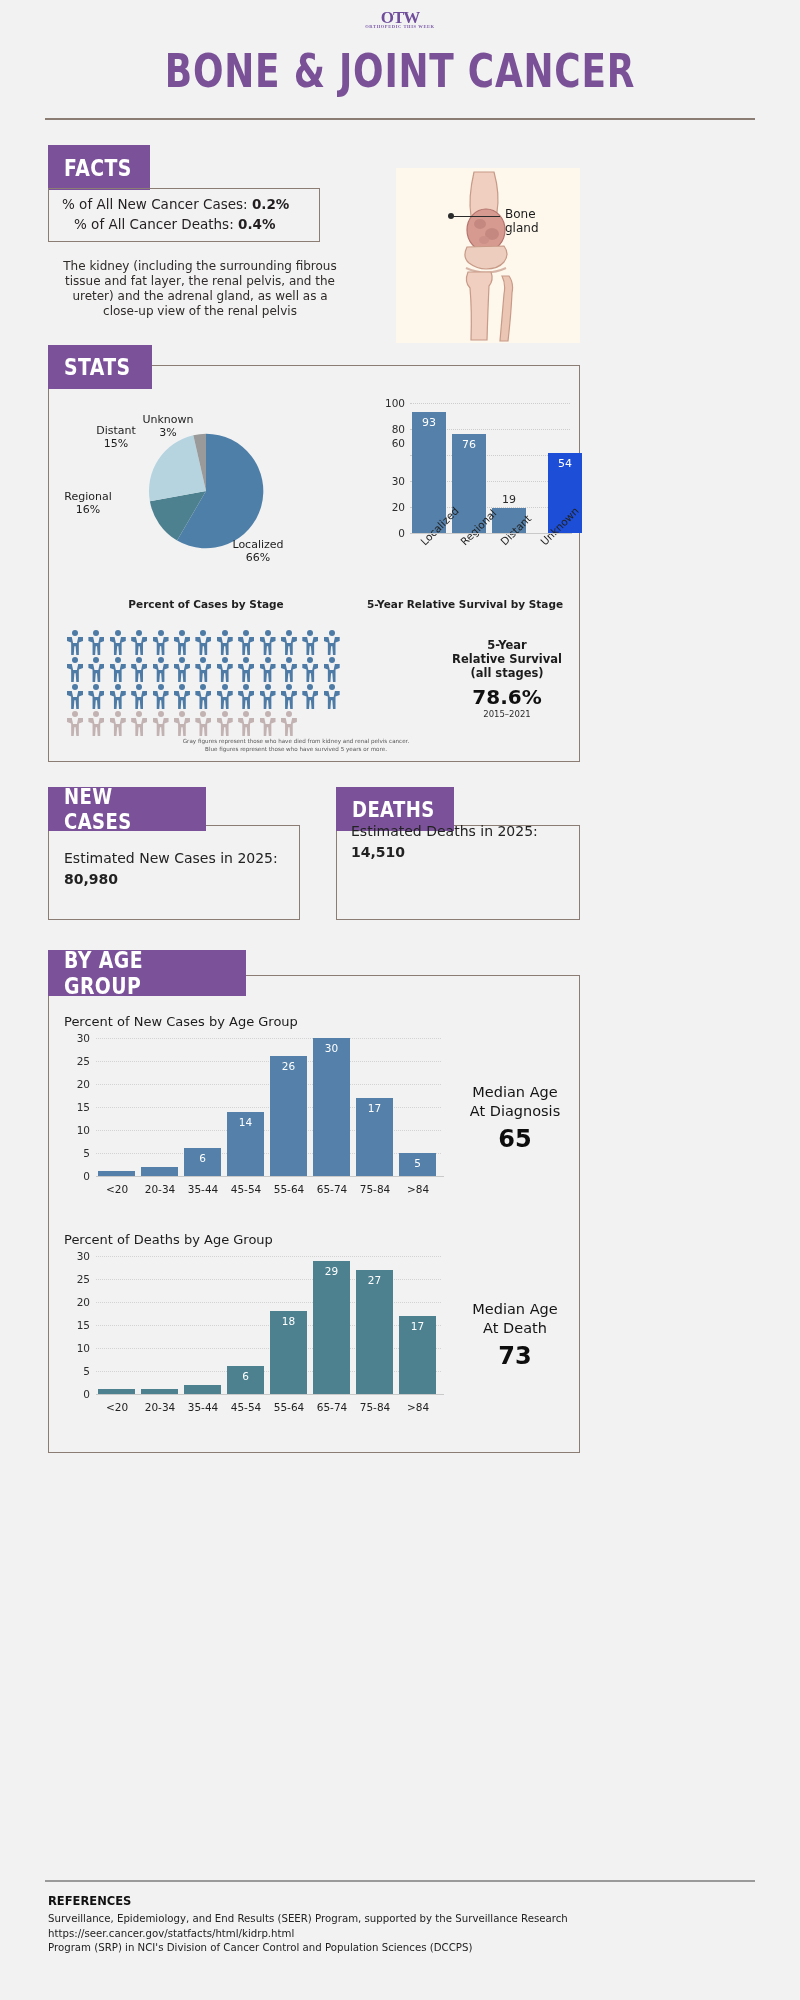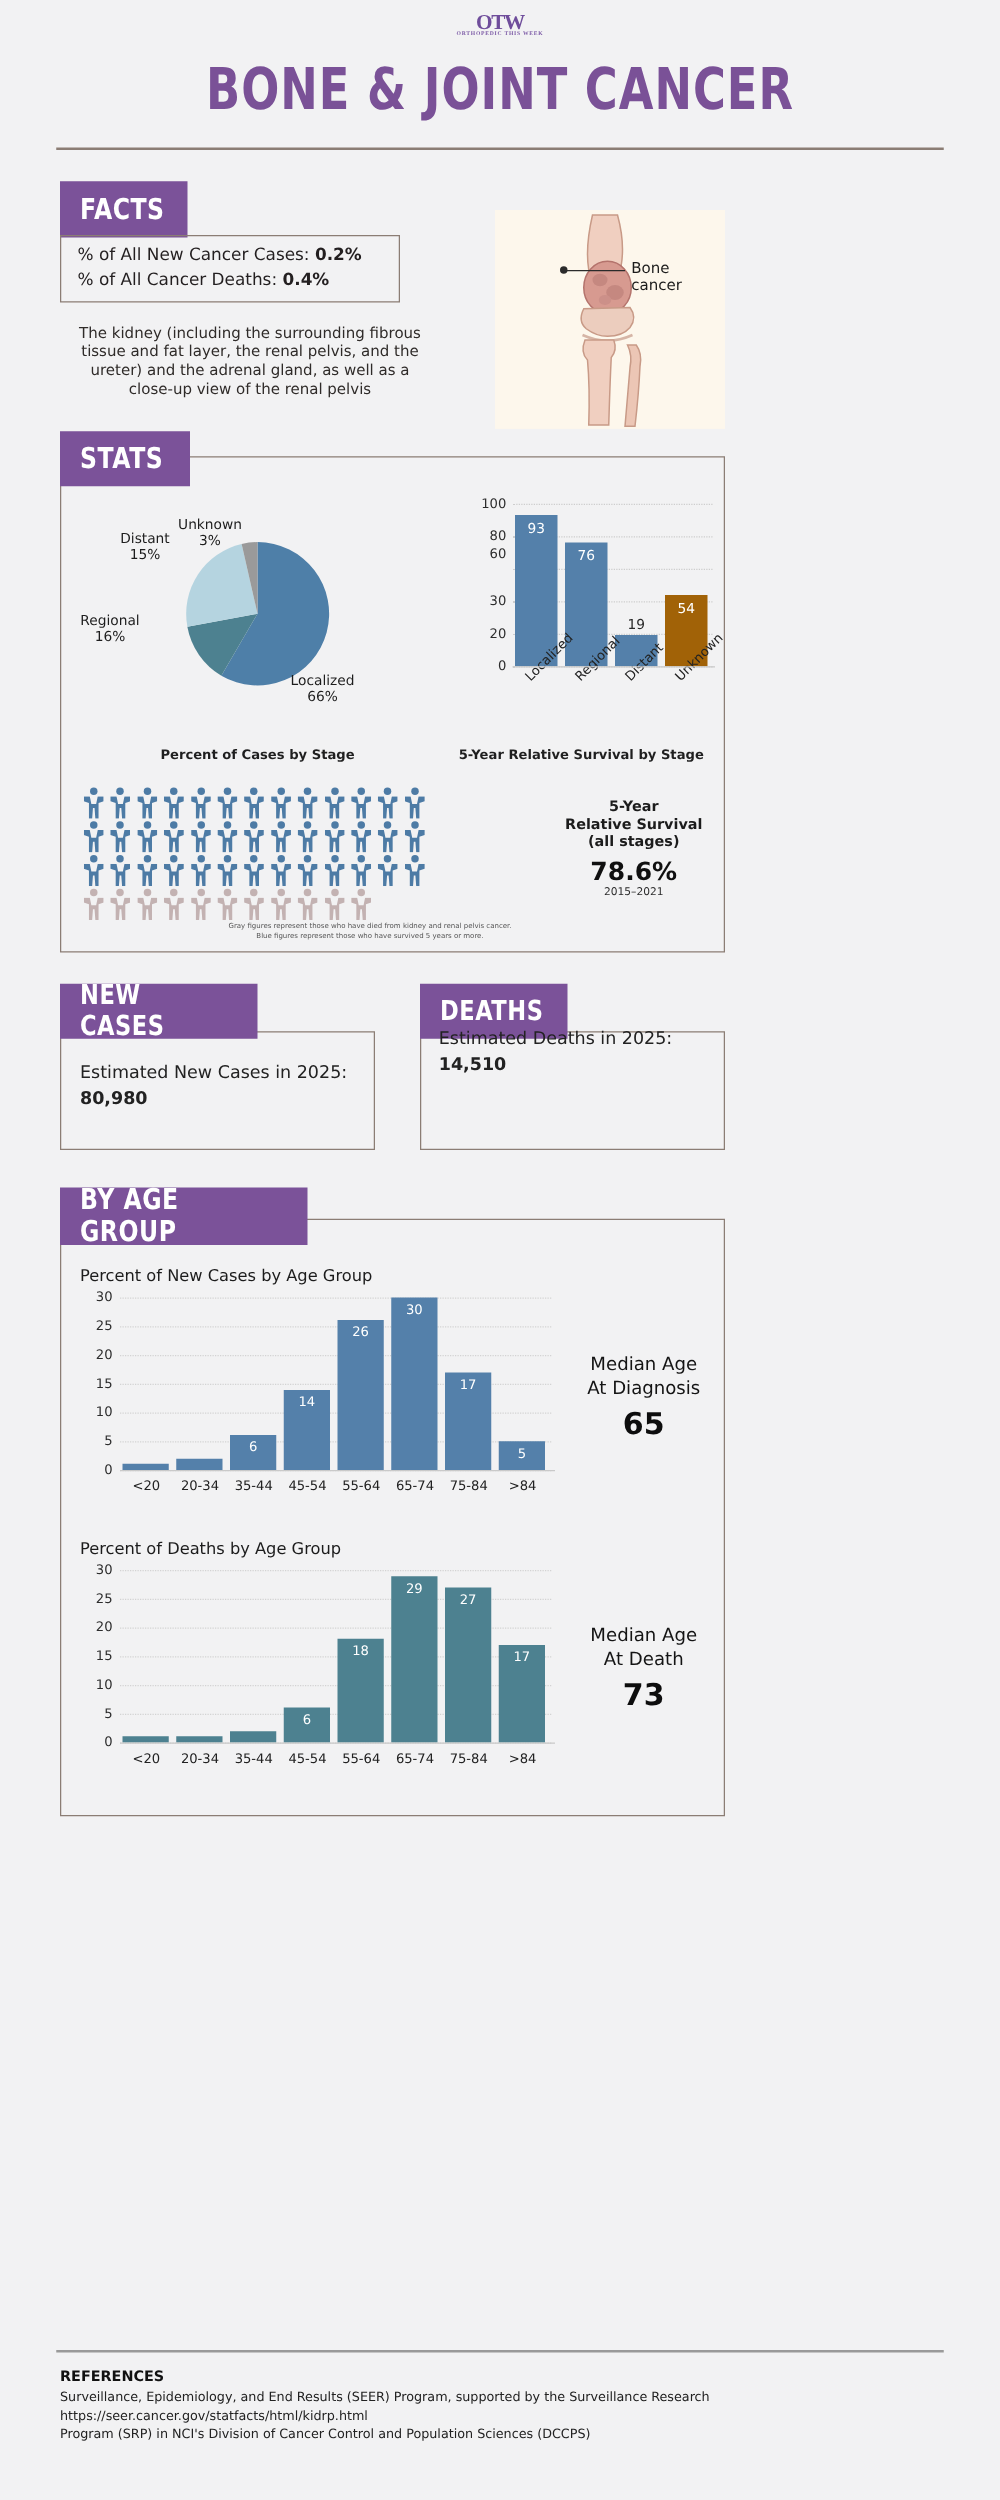--- a/index.html
+++ b/index.html
@@ -37,21 +37,21 @@
   .tag span { transform: scaleX(0.82); transform-origin:left center; display:block; }
 
   .box { position:absolute; border:1.4px solid #8b7d74; background:transparent; }
 
   
   .facts-tag { left:48px; top:145px; width:102px; height:45px; font-size:23px; }
   .facts-box { left:48px; top:188px; width:272px; height:54px; }
   .facts-line { position:absolute; left:62px; font-size:13.5px; color:#231f20; font-family:"DejaVu Sans", sans-serif;}
   .facts-line b { font-weight:700; }
   .facts-l1 { top:196px; }
-  .facts-l2 { top:216px; }
+  .facts-l2 { top:216px;margin-left:12px; }
 
   .facts-desc {
     position:absolute; left:60px; top:259px; width:280px;
     text-align:center; font-size:12px; line-height:15px; color:#2f2b29;
     font-family:"DejaVu Sans", sans-serif;
   }
 
   
   .bone-card { position:absolute; left:396px; top:168px; width:184px; height:175px; background:#fdf7ec; }
   .bone-label { position:absolute; left:505px; top:207px; font-size:12px; line-height:14px;
@@ -194,21 +194,21 @@
 
       <path d="M72 104 q-4 10 2 16 q2 22 1 52 h16 q1 -34 2 -54 q5 -6 2 -14 z" fill="#f0cfc0" stroke="#c89a87" stroke-width="1.2"></path>
 
       <path d="M106 108 q4 8 2 18 q-2 24 -4 47 h8 q3 -26 4 -48 q2 -10 -3 -17 z" fill="#ecc6b5" stroke="#c89a87" stroke-width="1.2"></path>
     </svg>
   </div>
   <div class="bone-dot"></div>
   <div class="bone-leader"></div>
   <div class="bone-label">
     <div>Bone</div>
-    <div>cancer</div>
+    <div>gland</div>
   </div>
 
   <div class="box stats-box"></div>
   <div class="tag stats-tag">
     <span>STATS</span>
   </div>
 
   <svg style="position:absolute;left:145px;top:430px;" width="122" height="122" viewBox="0 0 100 100">
 
     <path d="M50 50 L50 3 A47 47 0 1 1 26.3 90.6 Z" fill="#4e7fa8"></path>
@@ -253,21 +253,21 @@
 
     <div class="bar" style="left:2px;   width:34px; height:120.9px; background:#5480aa;">
       <div class="bval">93</div>
     </div>
     <div class="bar" style="left:42px;  width:34px; height:98.8px;  background:#5480aa;">
       <div class="bval">76</div>
     </div>
     <div class="bar" style="left:82px;  width:34px; height:24.7px;  background:#5480aa;">
       <div class="bval" style="top:-15px; color:#2a2a2a;">19</div>
     </div>
-    <div class="bar" style="left:122px; width:34px; height:57px;  background:#a16207;">
+    <div class="bar" style="left:138px; width:34px; height:80px;  background:#1d4ed8;">
       <div class="bval">54</div>
     </div>
 
     <div class="xlbl" style="left:8px;">Localized</div>
     <div class="xlbl" style="left:48px;">Regional</div>
     <div class="xlbl" style="left:88px;">Distant</div>
     <div class="xlbl" style="left:128px;">Unknown</div>
   </div>
   <div class="axis-base"></div>
   <div class="bar-caption">5-Year Relative Survival by Stage</div>

